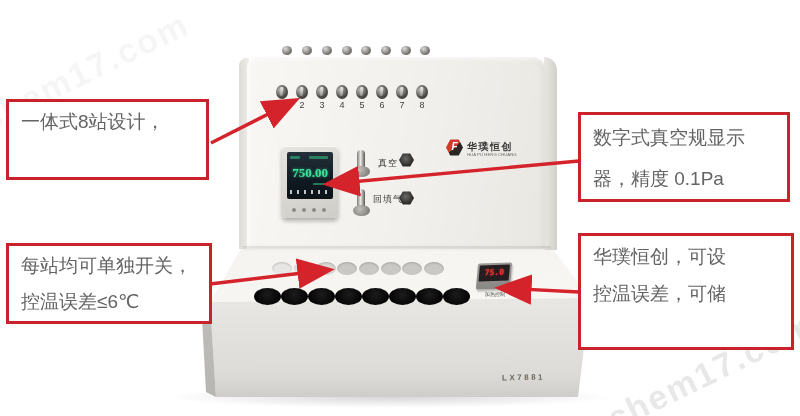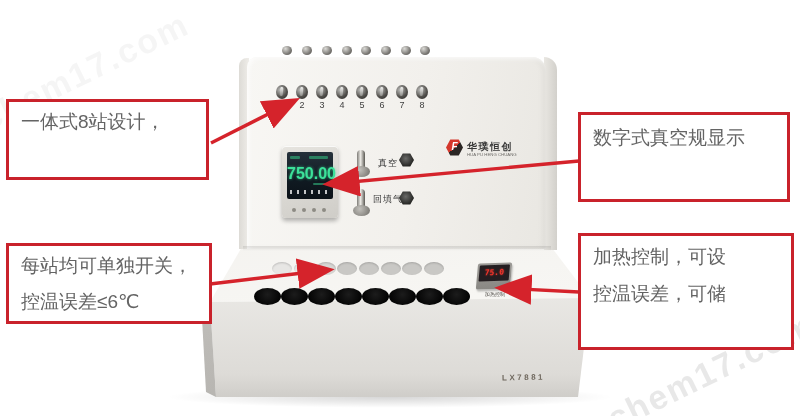--- a/index.html
+++ b/index.html
@@ -39,21 +39,21 @@
   
   .gauge{position:absolute;left:282px;top:146px;width:56px;height:72px;border-radius:4px;
     background:linear-gradient(160deg,#e6e4df,#cfcdc8);
     box-shadow:0 3px 4px rgba(0,0,0,.28), inset 0 1px 0 rgba(255,255,255,.8);}
   .gauge-screen{position:absolute;left:5px;top:6px;width:46px;height:47px;border-radius:2px;
     background:linear-gradient(180deg,#24303a 0%,#101a22 60%,#0b1218 100%);}
   .scr-bar{position:absolute;height:3px;background:#2fae78;opacity:.65;border-radius:1px;}
   .scr-bar.b1{left:3px;top:4px;width:10px;}
   .scr-bar.b2{left:22px;top:4px;width:19px;}
   .gauge-reading{position:absolute;left:0;top:13px;width:100%;text-align:center;
-    font-family:Liberation Sans, sans-serif;font-weight:bold;font-size:16px;color:#3ce29a;
+    font-family:Liberation Serif, serif;font-weight:bold;font-size:13px;color:#3ce29a;
     text-shadow:0 0 3px rgba(60,226,154,.75);letter-spacing:0;}
   .scr-bar.b3{left:26px;top:31px;width:13px;height:2px;}
   .scr-ticks{position:absolute;left:3px;top:38px;width:40px;height:4px;
     background:repeating-linear-gradient(90deg,rgba(255,255,255,.75) 0 2px,transparent 2px 7px);}
   .gauge-btn{position:absolute;top:62px;width:4px;height:4px;border-radius:50%;background:#8d8b84;}
 
   
   .lever{position:absolute;width:8px;height:25px;border-radius:4px;
     background:linear-gradient(90deg,#7d7b76,#eceae5 45%,#595751);}
   .lever-nut{position:absolute;width:17px;height:11px;border-radius:50%;
@@ -242,20 +242,21 @@
     <div class="line">一体式8站设计，</div>
   </div>
 
   <div class="callout co-b">
     <div class="line">每站均可单独开关，</div>
     <div class="line">控温误差≤6℃</div>
   </div>
 
   <div class="callout co-c">
     <div class="line">数字式真空规显示</div>
+    <div class="line">器，精度 0.1Pa</div>
   </div>
 
   <div class="callout co-d">
-    <div class="line">加热控制，可设</div>
+    <div class="line">华璞恒创，可设</div>
     <div class="line">控温误差，可储</div>
   </div>
 
 </div>
 
 </body></html>

